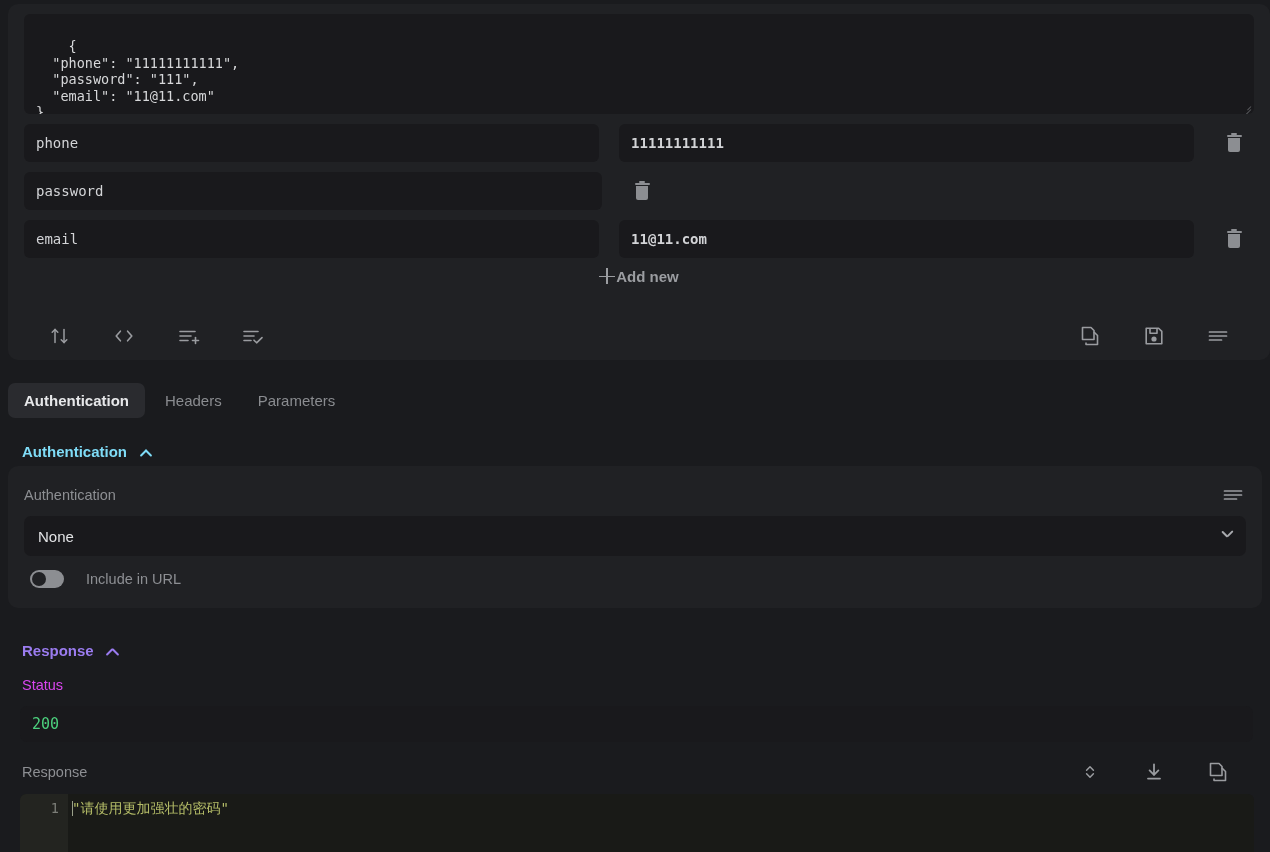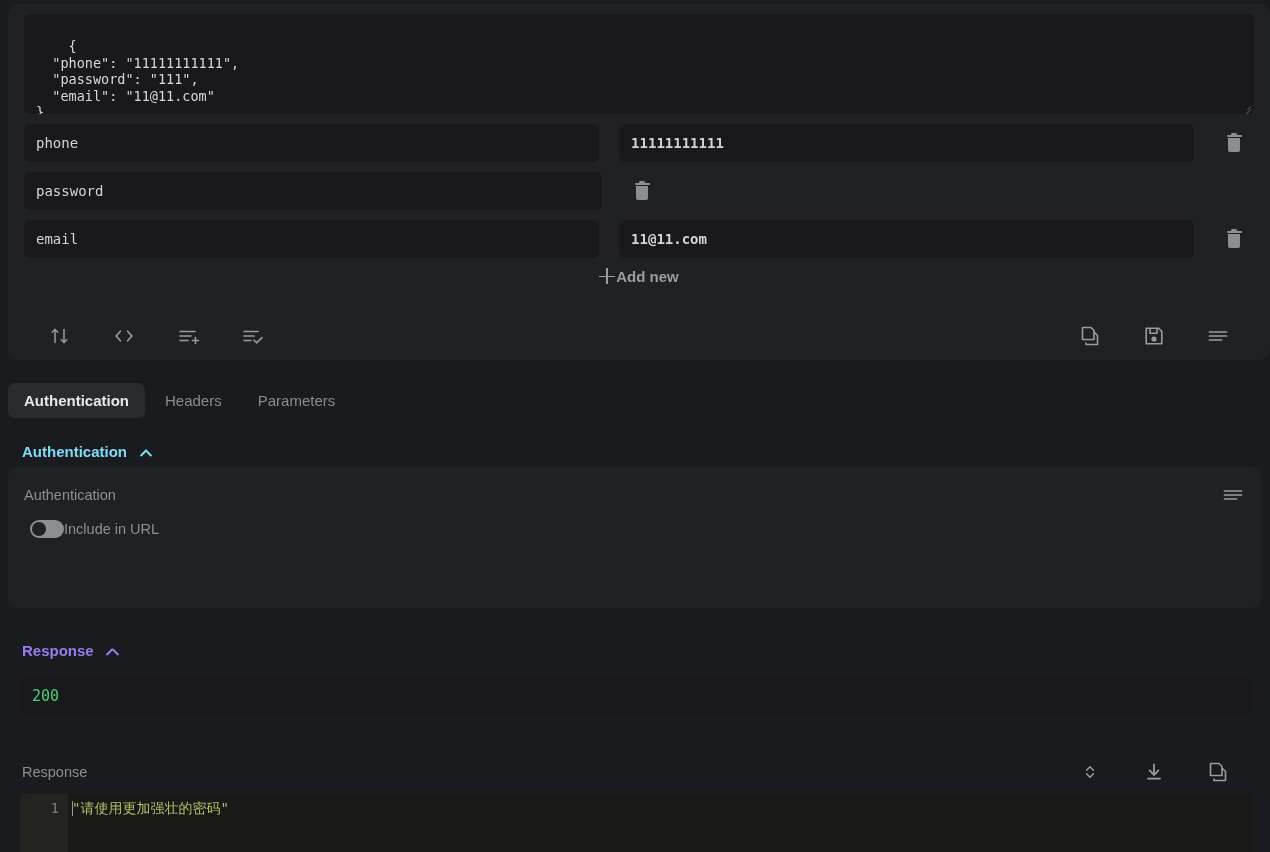--- a/index.html
+++ b/index.html
@@ -180,41 +180,41 @@
     position: absolute; right: 14px; top: 15px;
     width: 10px; height: 10px;
   }
   .sel-chev:before, .sel-chev:after {
     content:""; position:absolute; top:2px; width:7.5px; height:1.6px; background:#a8aaae; border-radius:1px;
   }
   .sel-chev:before { left:-1px; transform: rotate(45deg); }
   .sel-chev:after { left:3.5px; transform: rotate(-45deg); }
 
   .toggle-row {
-    display: flex; align-items: center; gap: 0;
+    display: flex; align-items: center; gap: 22px;
     margin: 14px 0 0 22px;
   }
   .toggle {
     width: 34px; height: 18px; border-radius: 9px;
     background: #8c8e92; position: relative; cursor: pointer;
   }
   .toggle .knob {
     position: absolute; left: 2px; top: 2px;
     width: 14px; height: 14px; border-radius: 50%;
     background: #202124;
   }
   .toggle-label { font-size: 14.5px; color: #8d8f93; }
 
   
   .status-label {
     position: absolute; left: 22px; top: 677px;
     font-size: 14.5px; color: #d946ef;
   }
   .status-box {
-    position: absolute; left: 20px; top: 678px; width: 1233px; height: 36px;
+    position: absolute; left: 20px; top: 706px; width: 1233px; height: 36px;
     background: #19191c; border-radius: 7px;
     display: flex; align-items: center; padding: 0 12px;
     font-family: "DejaVu Sans Mono", monospace;
     font-size: 15px;
     color: #4cd07d;
   }
   .resp-label-row {
     position: absolute; left: 0; top: 758px; width: 1270px;
     display: flex; align-items: center; justify-content: space-between;
     padding: 0 20px 0 22px;
@@ -408,20 +408,24 @@
       <svg width="22" height="20" viewBox="0 0 22 20">
         <g stroke="#9a9ca0" stroke-width="1.7" fill="none" stroke-linecap="round">
           <path d="M2.5 6h17"></path>
             <path d="M2.5 10h17"></path>
             <path d="M2.5 14h12"></path>
         </g>
       </svg>
     </span>
   </div>
 
+  <div class="select-box">
+    <span>None</span>
+    <span class="sel-chev"></span>
+  </div>
 
   <div class="toggle-row">
     <span class="toggle">
         <span class="knob"></span>
       </span>
     <span class="toggle-label">Include in URL</span>
   </div>
 </div>
 
 <div class="section-head" id="resp-head">

